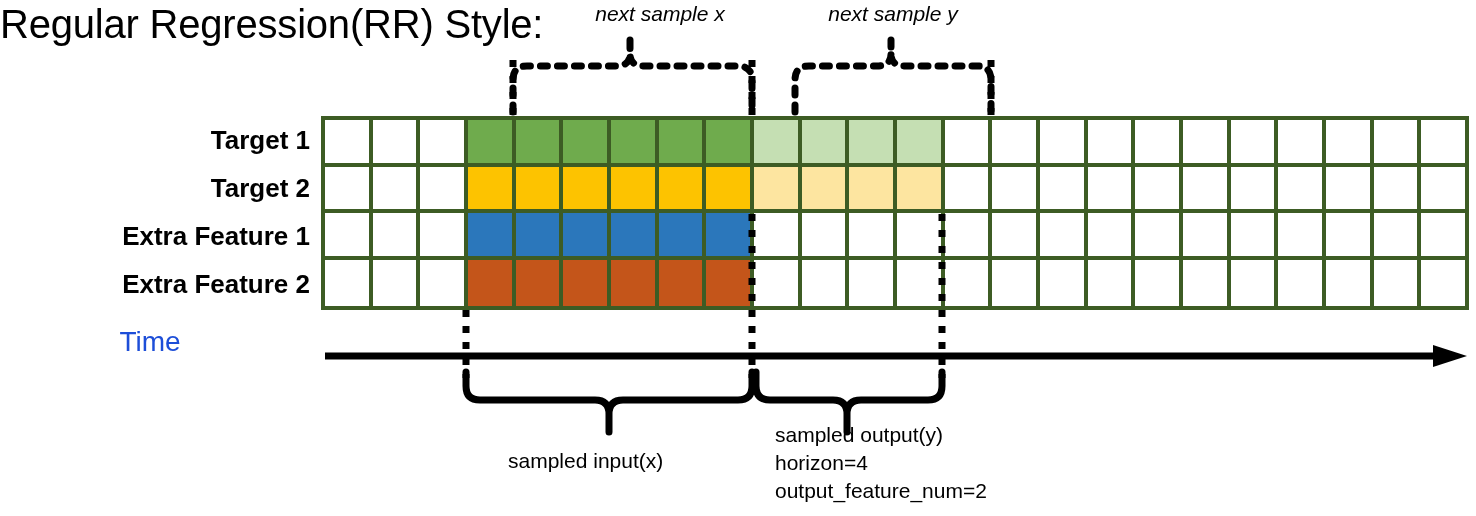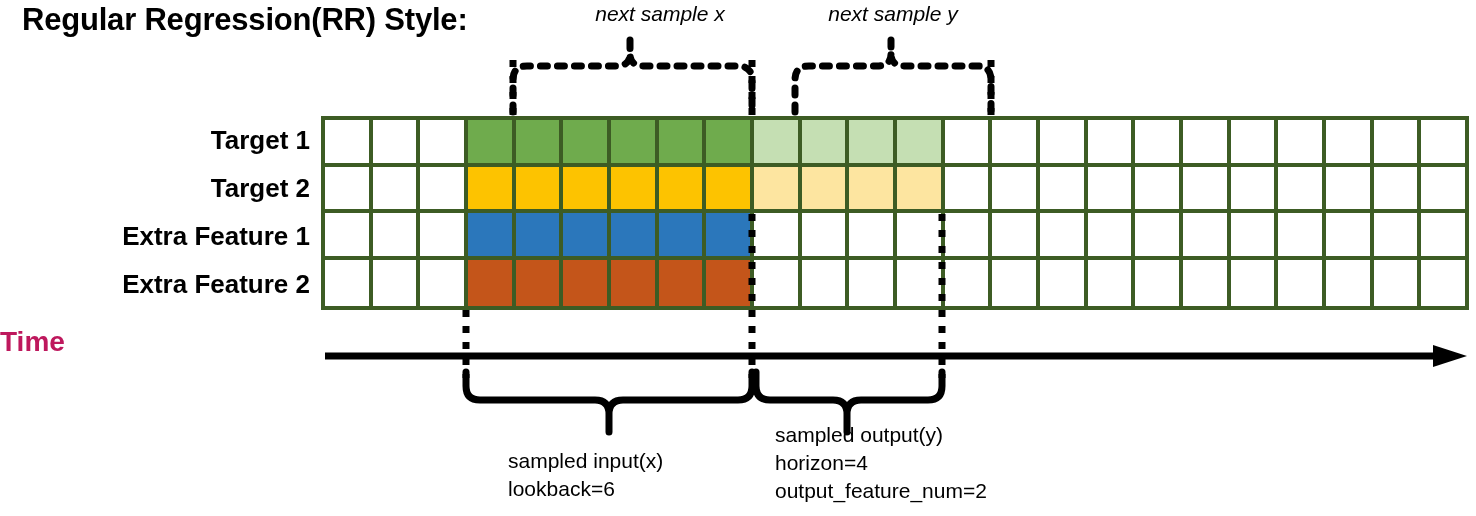--- a/index.html
+++ b/index.html
@@ -14,24 +14,24 @@
     position: relative;
     width: 1476px;
     height: 516px;
     background: #ffffff;
     overflow: hidden;
   }
 
   
   #title {
     position: absolute;
-    left: 22px;
+    left: 0;
     top: 2px;
-    font-size: 31px;
-    font-weight: bold;
+    font-size: 40px;
+    font-weight: normal;
     color: #000000;
     white-space: nowrap;
     letter-spacing: -0.2px;
   }
 
   
   .row-label {
     position: absolute;
     right: 1166px; 
     width: 320px;
@@ -72,25 +72,25 @@
     min-width: 0;
   }
   .grid-row:last-child .grid-cell { border-bottom: none; }
   .grid-cell:last-child { border-right: none; }
 
   
   #time-label {
     position: absolute;
     right: 1176px;
     width: 300px;
-    text-align: left;
+    text-align: center;
     top: 326px;
     font-size: 28px;
-    font-weight: bold;
-    color: #be185d;
+    font-weight: normal;
+    color: #1d4ed8;
     line-height: 32px;
   }
   #time-axis {
     position: absolute;
     left: 325px;
     top: 345px;
     width: 1142px;
     height: 22px;
   }
 
@@ -252,21 +252,20 @@
   <svg id="time-axis" viewBox="0 0 1142 22">
     <line x1="0" y1="11" x2="1122" y2="11" stroke="#000" stroke-width="7"></line>
     <polygon points="1108,0 1142,11 1108,22" fill="#000"></polygon>
   </svg>
 
   <div class="top-note" id="note-x">next sample x</div>
   <div class="top-note" id="note-y">next sample y</div>
 
   <div class="bottom-note" id="note-input">
     <div>sampled input(x)</div>
-    <div>lookback=6</div>
   </div>
   <div class="bottom-note" id="note-output">
     <div>sampled output(y)</div>
     <div>horizon=4</div>
     <div>output_feature_num=2</div>
   </div>
 
   <svg id="overlay" viewBox="0 0 1476 516">
 
     <g stroke="#000" stroke-width="7" stroke-linecap="butt" stroke-dasharray="7,9" fill="none">

